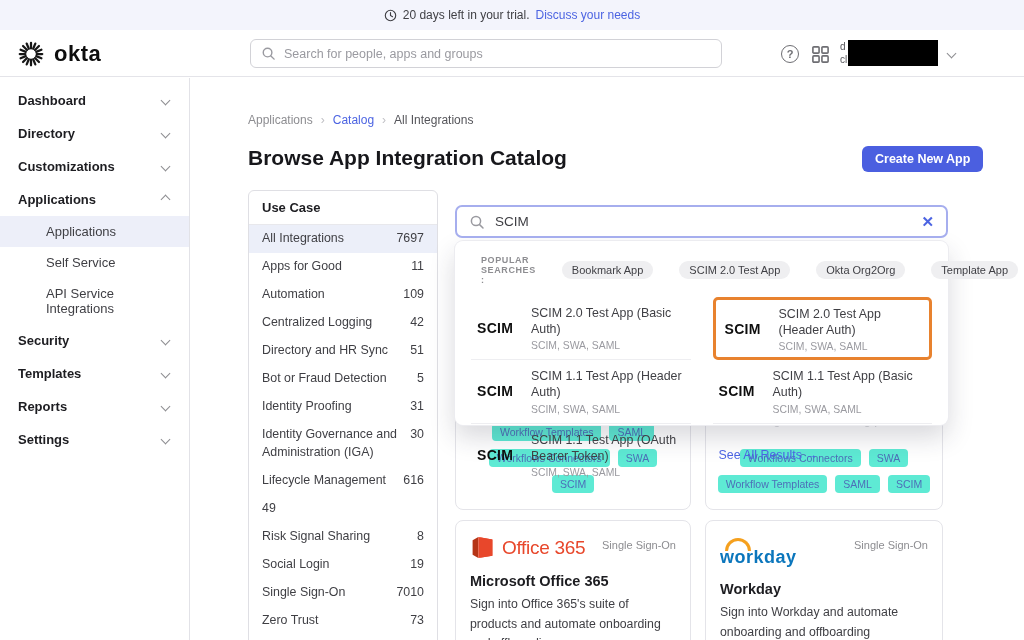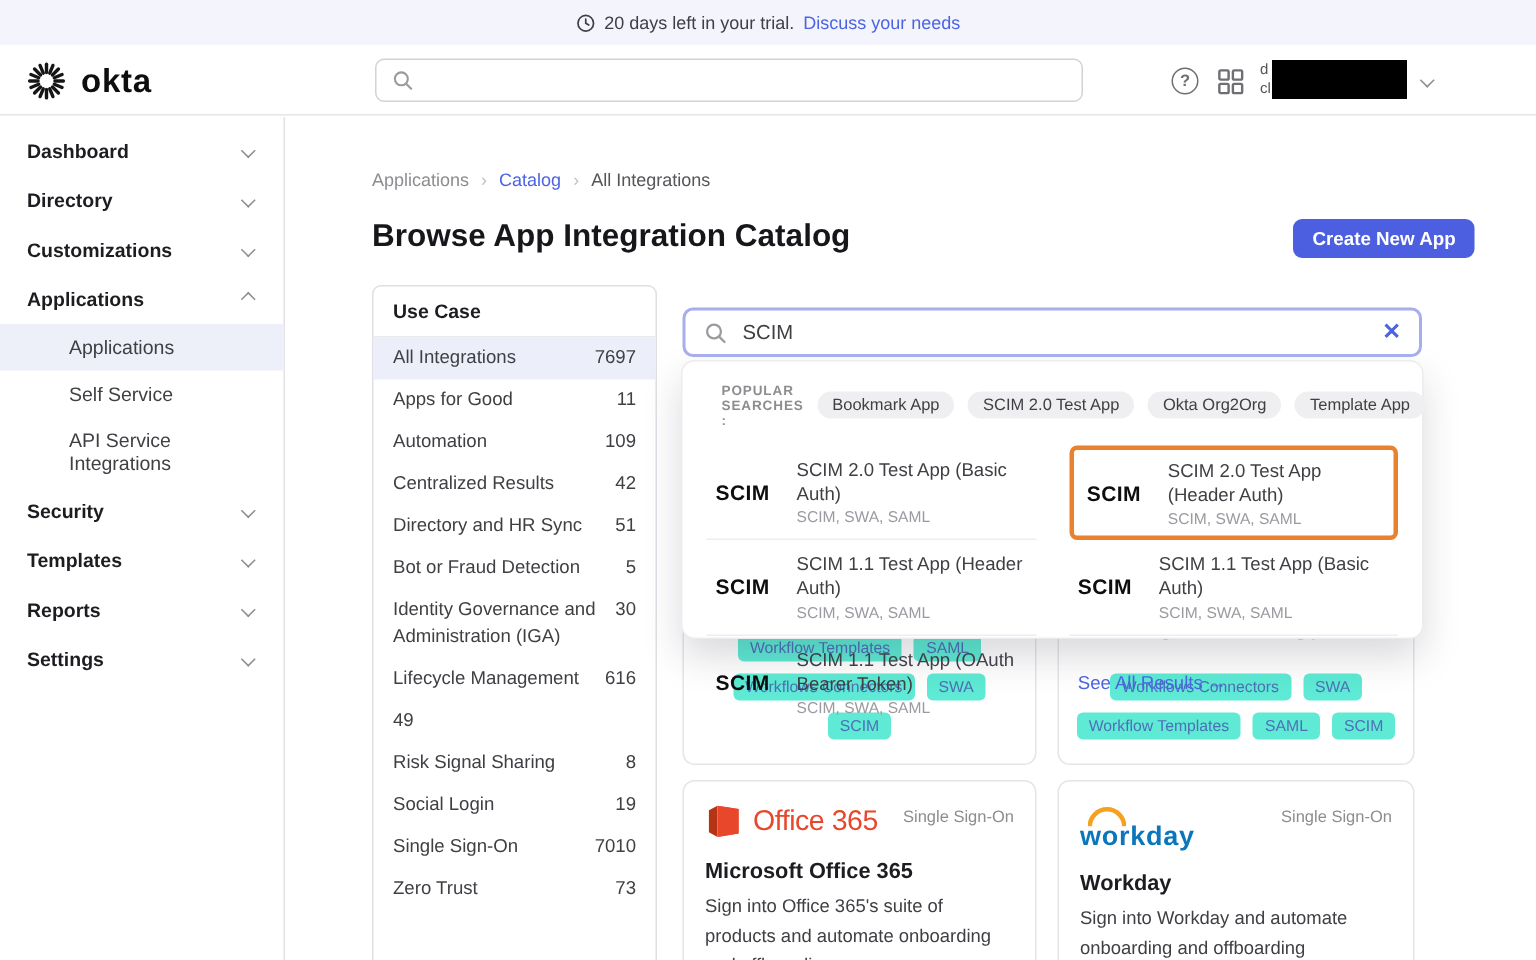--- a/index.html
+++ b/index.html
@@ -61,21 +61,21 @@
   .f-row.selected { background:#ECEFF9; }
 
   
   .cat-search { position:absolute; left:455px; top:205px; width:493px; height:33px; border:2px solid #A6AEEE;
     border-radius:7px; background:#fff; display:flex; align-items:center; padding:0 12px; gap:10px; z-index:7; }
   .cat-search input { border:none; outline:none; flex:1; font-size:13.5px; color:#3f3f44;
     font-family:"Liberation Sans", sans-serif;}
   .clear-x { color:#4C64E2; font-size:15px; font-weight:700; cursor:pointer; line-height:1; }
   .dropdown { position:absolute; left:455px; top:241px; width:493px; height:184px; background:#fff;
     border-radius:8px; box-shadow:0 0 0 1px #ECECF0, 0 12px 26px rgba(40,40,60,.18); z-index:6; padding:12px 14px 8px; }
-  .pop-row { display:flex; align-items:center; gap:9px; padding:2px 0 10px 12px; }
+  .pop-row { display:flex; align-items:center; gap:26px; padding:2px 0 10px 12px; }
   .pop-label { font-size:9px; letter-spacing:.6px; color:#8d8d91; font-weight:700; }
   .chip { background:#EFEFF1; border-radius:10px; padding:3px 10px; font-size:11px; color:#3f3f44; cursor:pointer; white-space:nowrap;}
   .results { display:grid; grid-template-columns:1fr 1fr; column-gap:22px; padding:2px 2px 0; }
   .r-cell { display:flex; align-items:center; gap:12px; padding:8px 6px; border-bottom:1px solid #EEEEF1; cursor:pointer;}
   .r-cell.nb { border-bottom:none; }
   .r-cell.hl { border:3px solid #E8822E; border-radius:5px; padding:5px 9px; }
   .scim-mark { font-weight:800; font-size:14px; color:#0e0e0e; letter-spacing:.3px; width:42px; flex-shrink:0; }
   .r-title { font-size:12.4px; color:#3f3f44; line-height:1.3; }
   .r-sub { font-size:10.4px; color:#9a9aa0; margin-top:3px; }
   .see-all { font-size:12.4px; color:#4C64E2; }
@@ -134,20 +134,21 @@
           <line x1="16" y1="4" x2="16" y2="10" transform="rotate(337.5 16 16)"></line>
       </g>
     </svg>
     <span class="logo-text">okta</span>
   </div>
   <div class="hdr-search">
     <svg width="15" height="15" viewBox="0 0 16 16">
         <circle cx="7" cy="7" r="4.6" fill="none" stroke="#9a9aa0" stroke-width="1.5"></circle>
         <line x1="10.6" y1="10.6" x2="14" y2="14" stroke="#9a9aa0" stroke-width="1.5" stroke-linecap="round"></line>
       </svg>
+    <input type="text" placeholder="Search for people, apps and groups" style="">
   </div>
   <div class="help-icon">?</div>
   <svg class="apps-icon" width="19" height="19" viewBox="0 0 20 20">
     <g fill="none" stroke="#6e6e73" stroke-width="1.7">
         <rect x="2" y="2" width="6.5" height="6.5" rx="1"></rect>
         <rect x="11.5" y="2" width="6.5" height="6.5" rx="1"></rect>
         <rect x="2" y="11.5" width="6.5" height="6.5" rx="1"></rect>
         <rect x="11.5" y="11.5" width="6.5" height="6.5" rx="1"></rect>
       </g>
   </svg>
@@ -215,30 +216,34 @@
     </div>
   <div class="f-row">
       <span>Apps for Good</span>
       <span class="cnt">11</span>
     </div>
   <div class="f-row">
       <span>Automation</span>
       <span class="cnt">109</span>
     </div>
   <div class="f-row">
-      <span>Centralized Results</span>
+      <span>Centralized Logging</span>
       <span class="cnt">42</span>
     </div>
   <div class="f-row">
       <span>Directory and HR Sync</span>
       <span class="cnt">51</span>
     </div>
   <div class="f-row">
       <span>Bot or Fraud Detection</span>
       <span class="cnt">5</span>
+    </div>
+  <div class="f-row">
+      <span>Identity Proofing</span>
+      <span class="cnt">31</span>
     </div>
   <div class="f-row">
       <span>Identity Governance and Administration (IGA)</span>
       <span class="cnt">30</span>
     </div>
   <div class="f-row">
       <span>Lifecycle Management</span>
       <span class="cnt">616</span>
     </div>
   <div class="f-row">

